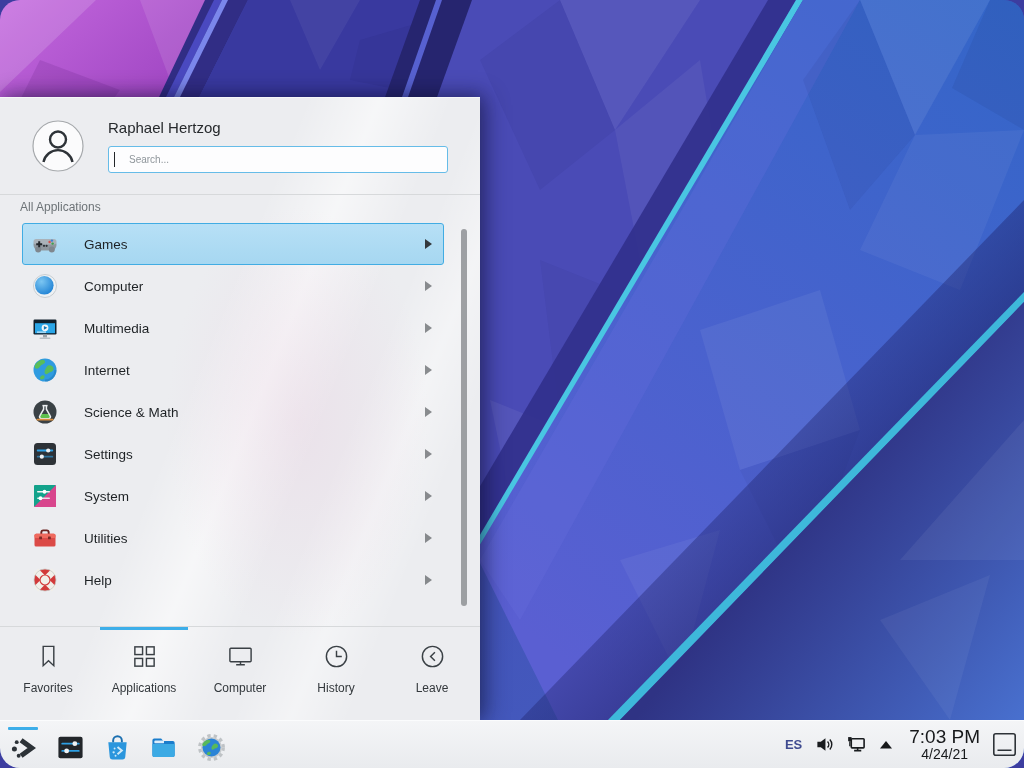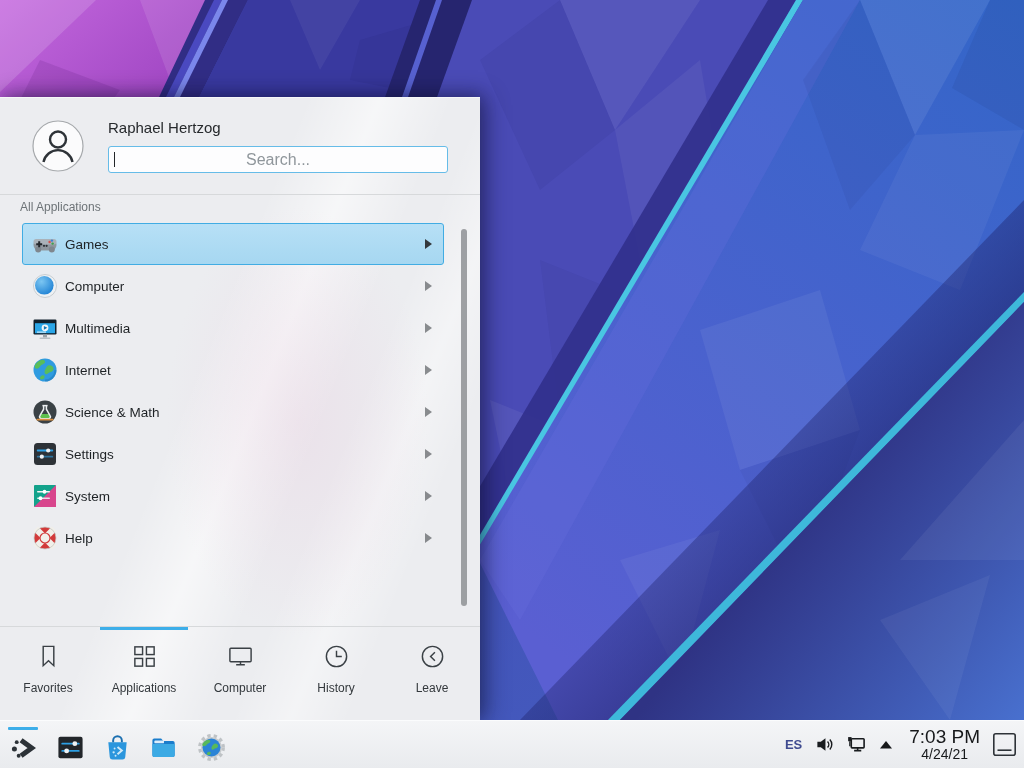--- a/index.html
+++ b/index.html
@@ -1,46 +1,46 @@
 <!DOCTYPE html>
 <html><head>
 <meta charset="utf-8">
 <style>
   html,body{margin:0;padding:0;width:1024px;height:768px;overflow:hidden;
     font-family:"Liberation Sans","DejaVu Sans",sans-serif;background:#3c3da0;position:relative;}
-  #screen{position:absolute;inset:0;width:1024px;height:768px;overflow:hidden;}
+  #screen{position:absolute;inset:0;width:1024px;height:768px;overflow:hidden;border-radius:20px;}
   #wallpaper{position:absolute;left:0;top:0;width:1024px;height:768px;}
 
   
   #menu{position:absolute;left:0;top:97px;width:480px;height:623px;
     background:
       radial-gradient(closest-side at 62% 52%, rgba(231,196,218,.28), rgba(231,196,218,0) 72%),
       linear-gradient(112deg, rgba(255,255,255,0) 42%, rgba(255,255,255,.55) 52%, rgba(255,255,255,0) 62%),
       linear-gradient(112deg, rgba(255,255,255,0) 66%, rgba(255,255,255,.4) 74%, rgba(255,255,255,0) 82%),
       #ecedf0;
     border-top:1px solid #f6f7f8;box-sizing:border-box;
     box-shadow:6px 0 22px rgba(10,10,40,.45), 0 -2px 14px rgba(10,10,40,.25);}
   #menu-header{position:absolute;left:0;top:0;width:100%;height:96px;}
   .avatar{position:absolute;left:32px;top:22px;width:52px;height:52px;}
   .user-name{position:absolute;left:108px;top:21px;font-size:15px;color:#26292c;}
   .search-wrap{position:absolute;left:108px;top:48px;width:340px;height:27px;}
   .search-wrap input{width:100%;height:100%;box-sizing:border-box;border:1px solid #66bce8;border-radius:3px;
-    background:#fdfdfe;padding:0 20px;font-size:16px;color:#232629;outline:none;font-family:inherit;text-align:center;}
+    background:#fdfdfe;padding:0 20px;font-size:10px;color:#232629;outline:none;font-family:inherit;}
   .search-wrap input::placeholder{color:#8f969b;}
   .caret{position:absolute;left:6px;top:6px;width:1px;height:15px;background:#232629;}
   .sep{position:absolute;left:0;width:100%;height:1px;background:#d7d9db;}
   #sep-header{top:96px;} #sep-tabs{top:528px;}
   .section-label{position:absolute;left:20px;top:102px;font-size:12px;color:#6d7377;}
 
   #category-list{position:absolute;left:22px;top:125px;width:422px;height:403px;overflow:hidden;}
   .cat-row{display:flex;align-items:center;height:42px;box-sizing:border-box;border:1px solid transparent;border-radius:3px;}
   .cat-row.selected{background:linear-gradient(#b7e0f6,#a6d7f1);border-color:#41ace3;}
   .cat-icon{width:26px;height:26px;margin-left:9px;flex:0 0 auto;}
   .cat-icon svg{display:block;width:100%;height:100%;}
-  .cat-label{margin-left:7px;font-size:13.5px;color:#1e2225;}
+  .cat-label{margin-left:26px;font-size:13.5px;color:#1e2225;}
   .cat-arrow{margin-left:auto;margin-right:11px;width:7px;height:10px;opacity:.55;}
   .cat-row.selected .cat-arrow{opacity:1;}
   .cat-arrow svg{display:block;}
 
   #scrollbar{position:absolute;left:461px;top:131px;width:6px;height:377px;border-radius:3px;background:#8e9194;opacity:.85;}
 
   #tab-indicator{position:absolute;top:529px;height:3px;width:88px;background:#3daee9;}
   #tab-bar{position:absolute;left:0;top:532px;width:480px;height:91px;display:flex;}
   .tab{width:96px;display:flex;flex-direction:column;align-items:center;padding-top:13px;box-sizing:border-box;}
   .tab-icon{width:27px;height:27px;}
@@ -285,20 +285,37 @@
           <span class="cat-label">System</span>
           <span class="cat-arrow">
             <svg viewBox="0 0 7 10" width="7" height="10">
               <path d="M0 0l7 5-7 5z" fill="#34383c"></path>
             </svg>
           </span>
         </div>
         <div class="cat-row">
           <span class="cat-icon">
             <svg viewBox="0 0 26 26">
+              <path d="M9.3 9.5V7.4a2 2 0 0 1 2-2h3.4a2 2 0 0 1 2 2v2.1" fill="none" stroke="#6b2320" stroke-width="1.9"></path>
+              <rect x="2.5" y="8.8" width="21" height="12.7" rx="1.6" fill="#db4a47"></rect>
+              <rect x="2.5" y="8.8" width="21" height="4.2" rx="1.6" fill="#ef6a5e"></rect>
+              <rect x="7.2" y="11.4" width="2.8" height="2.8" rx=".5" fill="#7c2a27"></rect>
+              <rect x="16" y="11.4" width="2.8" height="2.8" rx=".5" fill="#7c2a27"></rect>
+            </svg>
+          </span>
+          <span class="cat-label">Utilities</span>
+          <span class="cat-arrow">
+            <svg viewBox="0 0 7 10" width="7" height="10">
+              <path d="M0 0l7 5-7 5z" fill="#34383c"></path>
+            </svg>
+          </span>
+        </div>
+        <div class="cat-row">
+          <span class="cat-icon">
+            <svg viewBox="0 0 26 26">
               <circle cx="13" cy="13" r="11" fill="#d23a3a"></circle>
               <path d="M13 0v26M0 13h26" stroke="#f1efe9" stroke-width="6.5" transform="rotate(45 13 13)"></path>
               <circle cx="13" cy="13" r="5" fill="#f1efe9"></circle>
               <circle cx="13" cy="13" r="5" fill="none" stroke="#d23a3a" stroke-width="1.2"></circle>
               <circle cx="13" cy="13" r="11" fill="none" stroke="#c8c9c4" stroke-width=".8"></circle>
             </svg>
           </span>
           <span class="cat-label">Help</span>
           <span class="cat-arrow">
             <svg viewBox="0 0 7 10" width="7" height="10">

